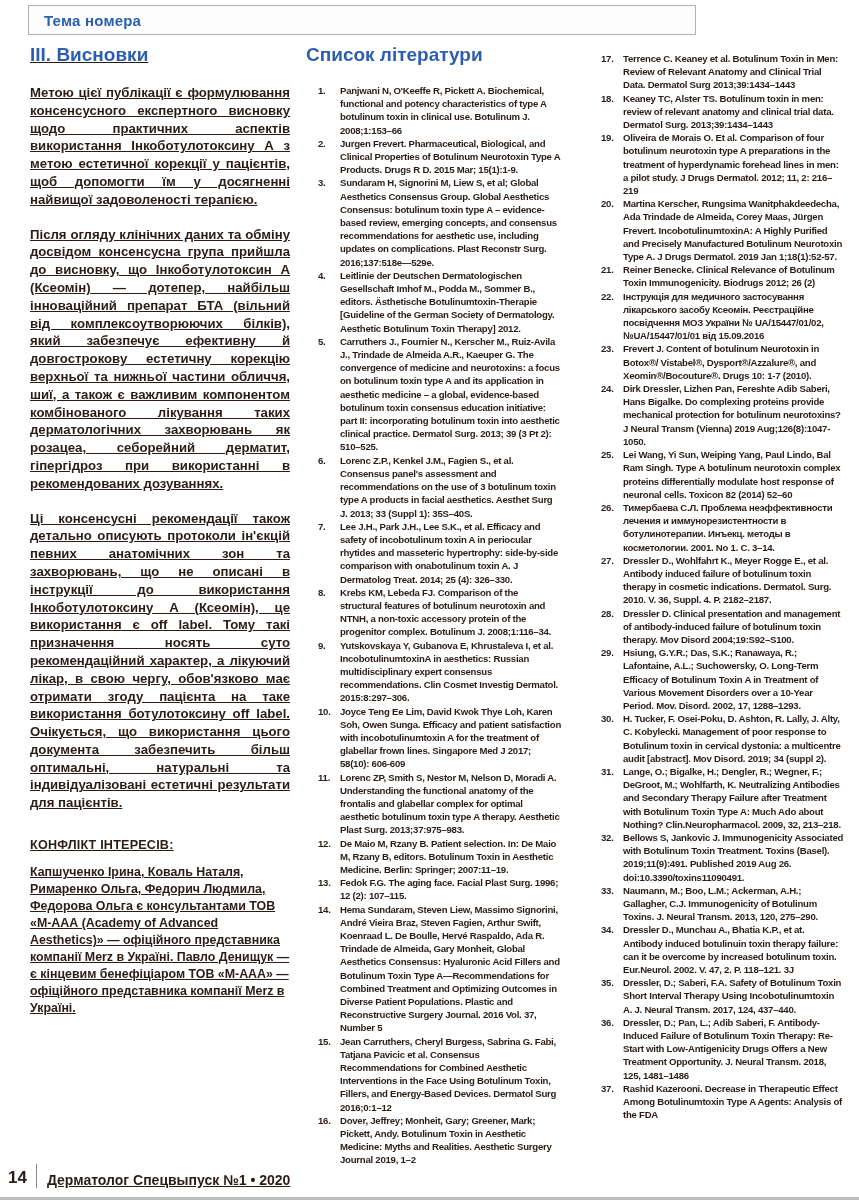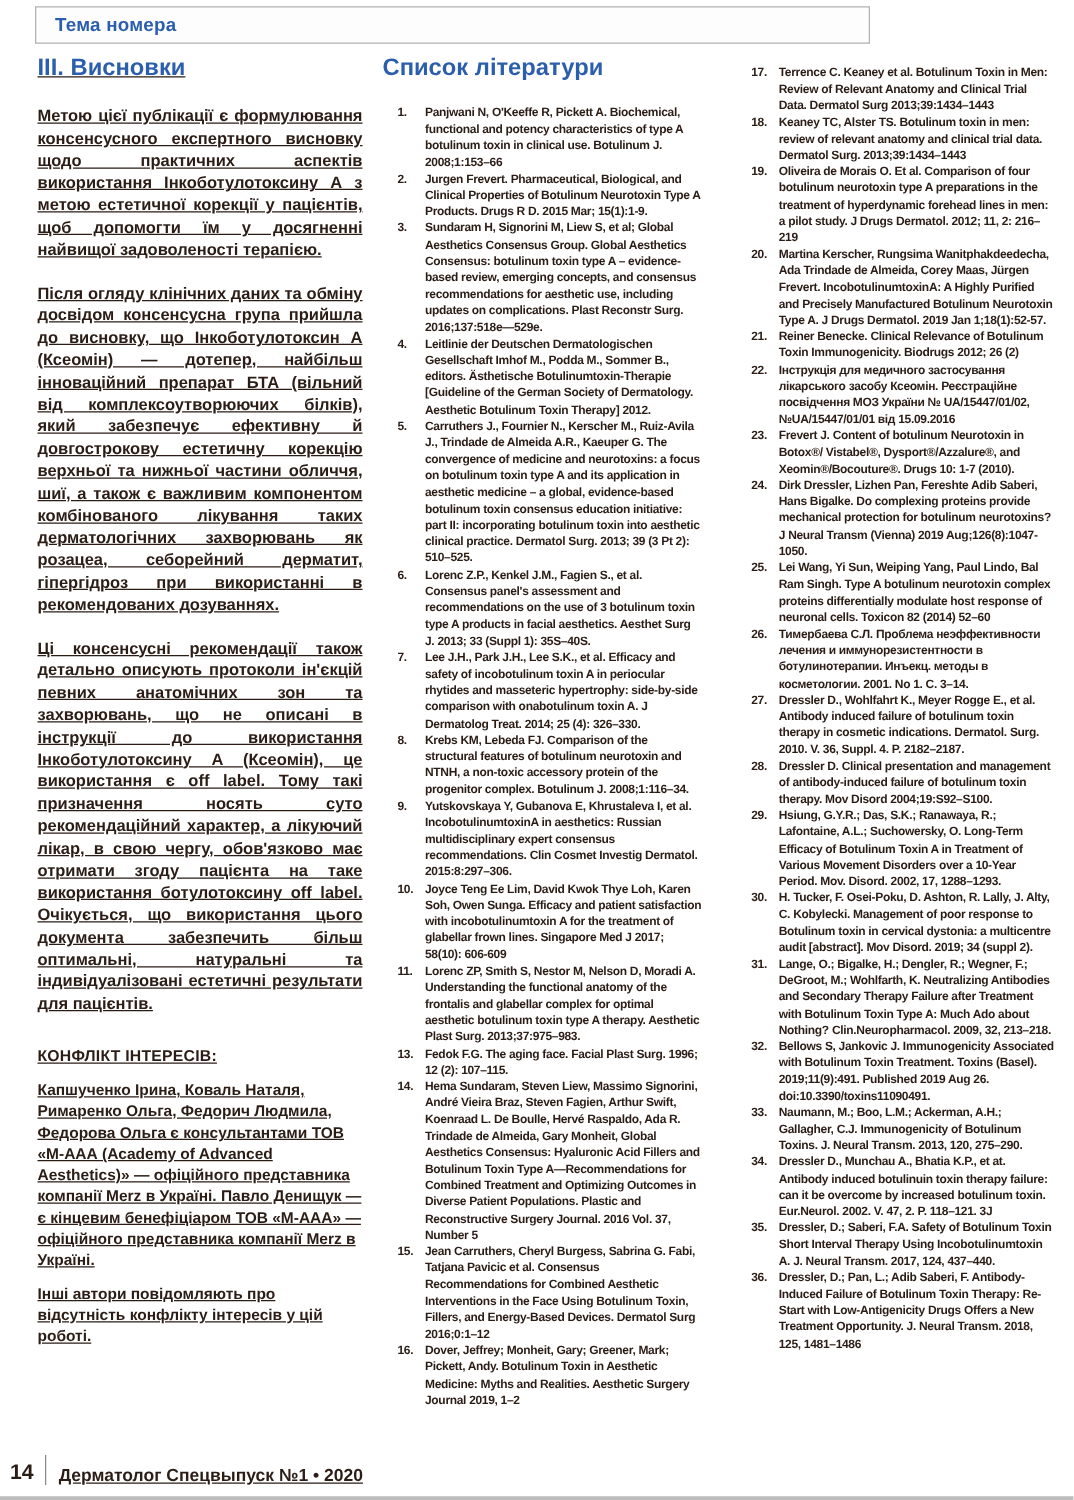--- a/index.html
+++ b/index.html
@@ -53,21 +53,20 @@
   </div>
 
   <div class="col col-left">
     <h1 class="section-title">ІІІ. Висновки</h1>
     <p class="body">Метою цієї публікації є формулювання консенсусного експертного висновку щодо практичних аспектів використання Інкоботулотоксину А з метою естетичної корекції у пацієнтів, щоб допомогти їм у досягненні найвищої задоволеності терапією.</p>
     <p class="body">Після огляду клінічних даних та обміну досвідом консенсусна група прийшла до висновку, що Інкоботулотоксин А (Ксеомін) — дотепер, найбільш інноваційний препарат БТА (вільний від комплексоутворюючих білків), який забезпечує ефективну й довгострокову естетичну корекцію верхньої та нижньої частини обличчя, шиї, а також є важливим компонентом комбінованого лікування таких дерматологічних захворювань як розацеа, себорейний дерматит, гіпергідроз при використанні в рекомендованих дозуваннях.</p>
     <p class="body">Ці консенсусні рекомендації також детально описують протоколи ін'єкцій певних анатомічних зон та захворювань, що не описані в інструкції до використання Інкоботулотоксину А (Ксеомін), це використання є off label. Тому такі призначення носять суто рекомендаційний характер, а лікуючий лікар, в свою чергу, обов'язково має отримати згоду пацієнта на таке використання ботулотоксину off label. Очікується, що використання цього документа забезпечить більш оптимальні, натуральні та індивідуалізовані естетичні результати для пацієнтів.</p>
     <div class="conflict">
       <div class="conflict-title">КОНФЛІКТ ІНТЕРЕСІВ:</div>
       <p class="conflict-par">Капшученко Ірина, Коваль Наталя, Римаренко Ольга, Федорич Людмила, Федорова Ольга є консультантами ТОВ «М-ААА (Academy of Advanced Aesthetics)» — офіційного представника компанії Merz в Україні. Павло Денищук — є кінцевим бенефіціаром ТОВ «М-ААА» — офіційного представника компанії Merz в Україні.</p>
-      <p class="conflict-par">Інші автори повідомляють про відсутність конфлікту інтересів у цій роботі.</p>
     </div>
   </div>
 
   <div class="col col-mid">
     <h1 class="section-title">Список літератури</h1>
     <ol class="refs">
         <li class="ref">
         <span class="ref-num">1.</span>
         <span class="ref-text">Panjwani N, O'Keeffe R, Pickett A. Biochemical, functional and potency characteristics of type A botulinum toxin in clinical use. Botulinum J. 2008;1:153–66</span>
       </li>
@@ -105,20 +104,24 @@
       </li>
         <li class="ref">
         <span class="ref-num">10.</span>
         <span class="ref-text">Joyce Teng Ee Lim, David Kwok Thye Loh, Karen Soh, Owen Sunga. Efficacy and patient satisfaction with incobotulinumtoxin A for the treatment of glabellar frown lines. Singapore Med J 2017; 58(10): 606-609</span>
       </li>
         <li class="ref">
         <span class="ref-num">11.</span>
         <span class="ref-text">Lorenc ZP, Smith S, Nestor M, Nelson D, Moradi A. Understanding the functional anatomy of the frontalis and glabellar complex for optimal aesthetic botulinum toxin type A therapy. Aesthetic Plast Surg. 2013;37:975–983.</span>
       </li>
         <li class="ref">
+        <span class="ref-num">12.</span>
+        <span class="ref-text">De Maio M, Rzany B. Patient selection. In: De Maio M, Rzany B, editors. Botulinum Toxin in Aesthetic Medicine. Berlin: Springer; 2007:11–19.</span>
+      </li>
+        <li class="ref">
         <span class="ref-num">13.</span>
         <span class="ref-text">Fedok F.G. The aging face. Facial Plast Surg. 1996; 12 (2): 107–115.</span>
       </li>
         <li class="ref">
         <span class="ref-num">14.</span>
         <span class="ref-text">Hema Sundaram, Steven Liew, Massimo Signorini, André Vieira Braz, Steven Fagien, Arthur Swift, Koenraad L. De Boulle, Hervé Raspaldo, Ada R. Trindade de Almeida, Gary Monheit, Global Aesthetics Consensus: Hyaluronic Acid Fillers and Botulinum Toxin Type A—Recommendations for Combined Treatment and Optimizing Outcomes in Diverse Patient Populations. Plastic and Reconstructive Surgery Journal. 2016 Vol. 37, Number 5</span>
       </li>
         <li class="ref">
         <span class="ref-num">15.</span>
         <span class="ref-text">Jean Carruthers, Cheryl Burgess, Sabrina G. Fabi, Tatjana Pavicic et al. Consensus Recommendations for Combined Aesthetic Interventions in the Face Using Botulinum Toxin, Fillers, and Energy-Based Devices. Dermatol Surg 2016;0:1–12</span>
@@ -204,20 +207,24 @@
         <span class="ref-num">34.</span>
         <span class="ref-text">Dressler D., Munchau A., Bhatia K.P., et at. Antibody induced botulinuin toxin therapy failure: can it be overcome by increased botulinum toxin. Eur.Neurol. 2002. V. 47, 2. P. 118–121. 3J</span>
       </li>
         <li class="ref">
         <span class="ref-num">35.</span>
         <span class="ref-text">Dressler, D.; Saberi, F.A. Safety of Botulinum Toxin Short Interval Therapy Using Incobotulinumtoxin A. J. Neural Transm. 2017, 124, 437–440.</span>
       </li>
         <li class="ref">
         <span class="ref-num">36.</span>
         <span class="ref-text">Dressler, D.; Pan, L.; Adib Saberi, F. Antibody-Induced Failure of Botulinum Toxin Therapy: Re-Start with Low-Antigenicity Drugs Offers a New Treatment Opportunity. J. Neural Transm. 2018, 125, 1481–1486</span>
+      </li>
+        <li class="ref">
+        <span class="ref-num">37.</span>
+        <span class="ref-text">Rashid Kazerooni. Decrease in Therapeutic Effect Among Botulinumtoxin Type A Agents: Analysis of the FDA</span>
       </li>
       </ol>
   </div>
 
   <div class="footer">
     <span class="page-num">14</span>
     <span class="footer-divider"></span>
     <span class="journal">Дерматолог Спецвыпуск №1 • 2020</span>
   </div>
 

